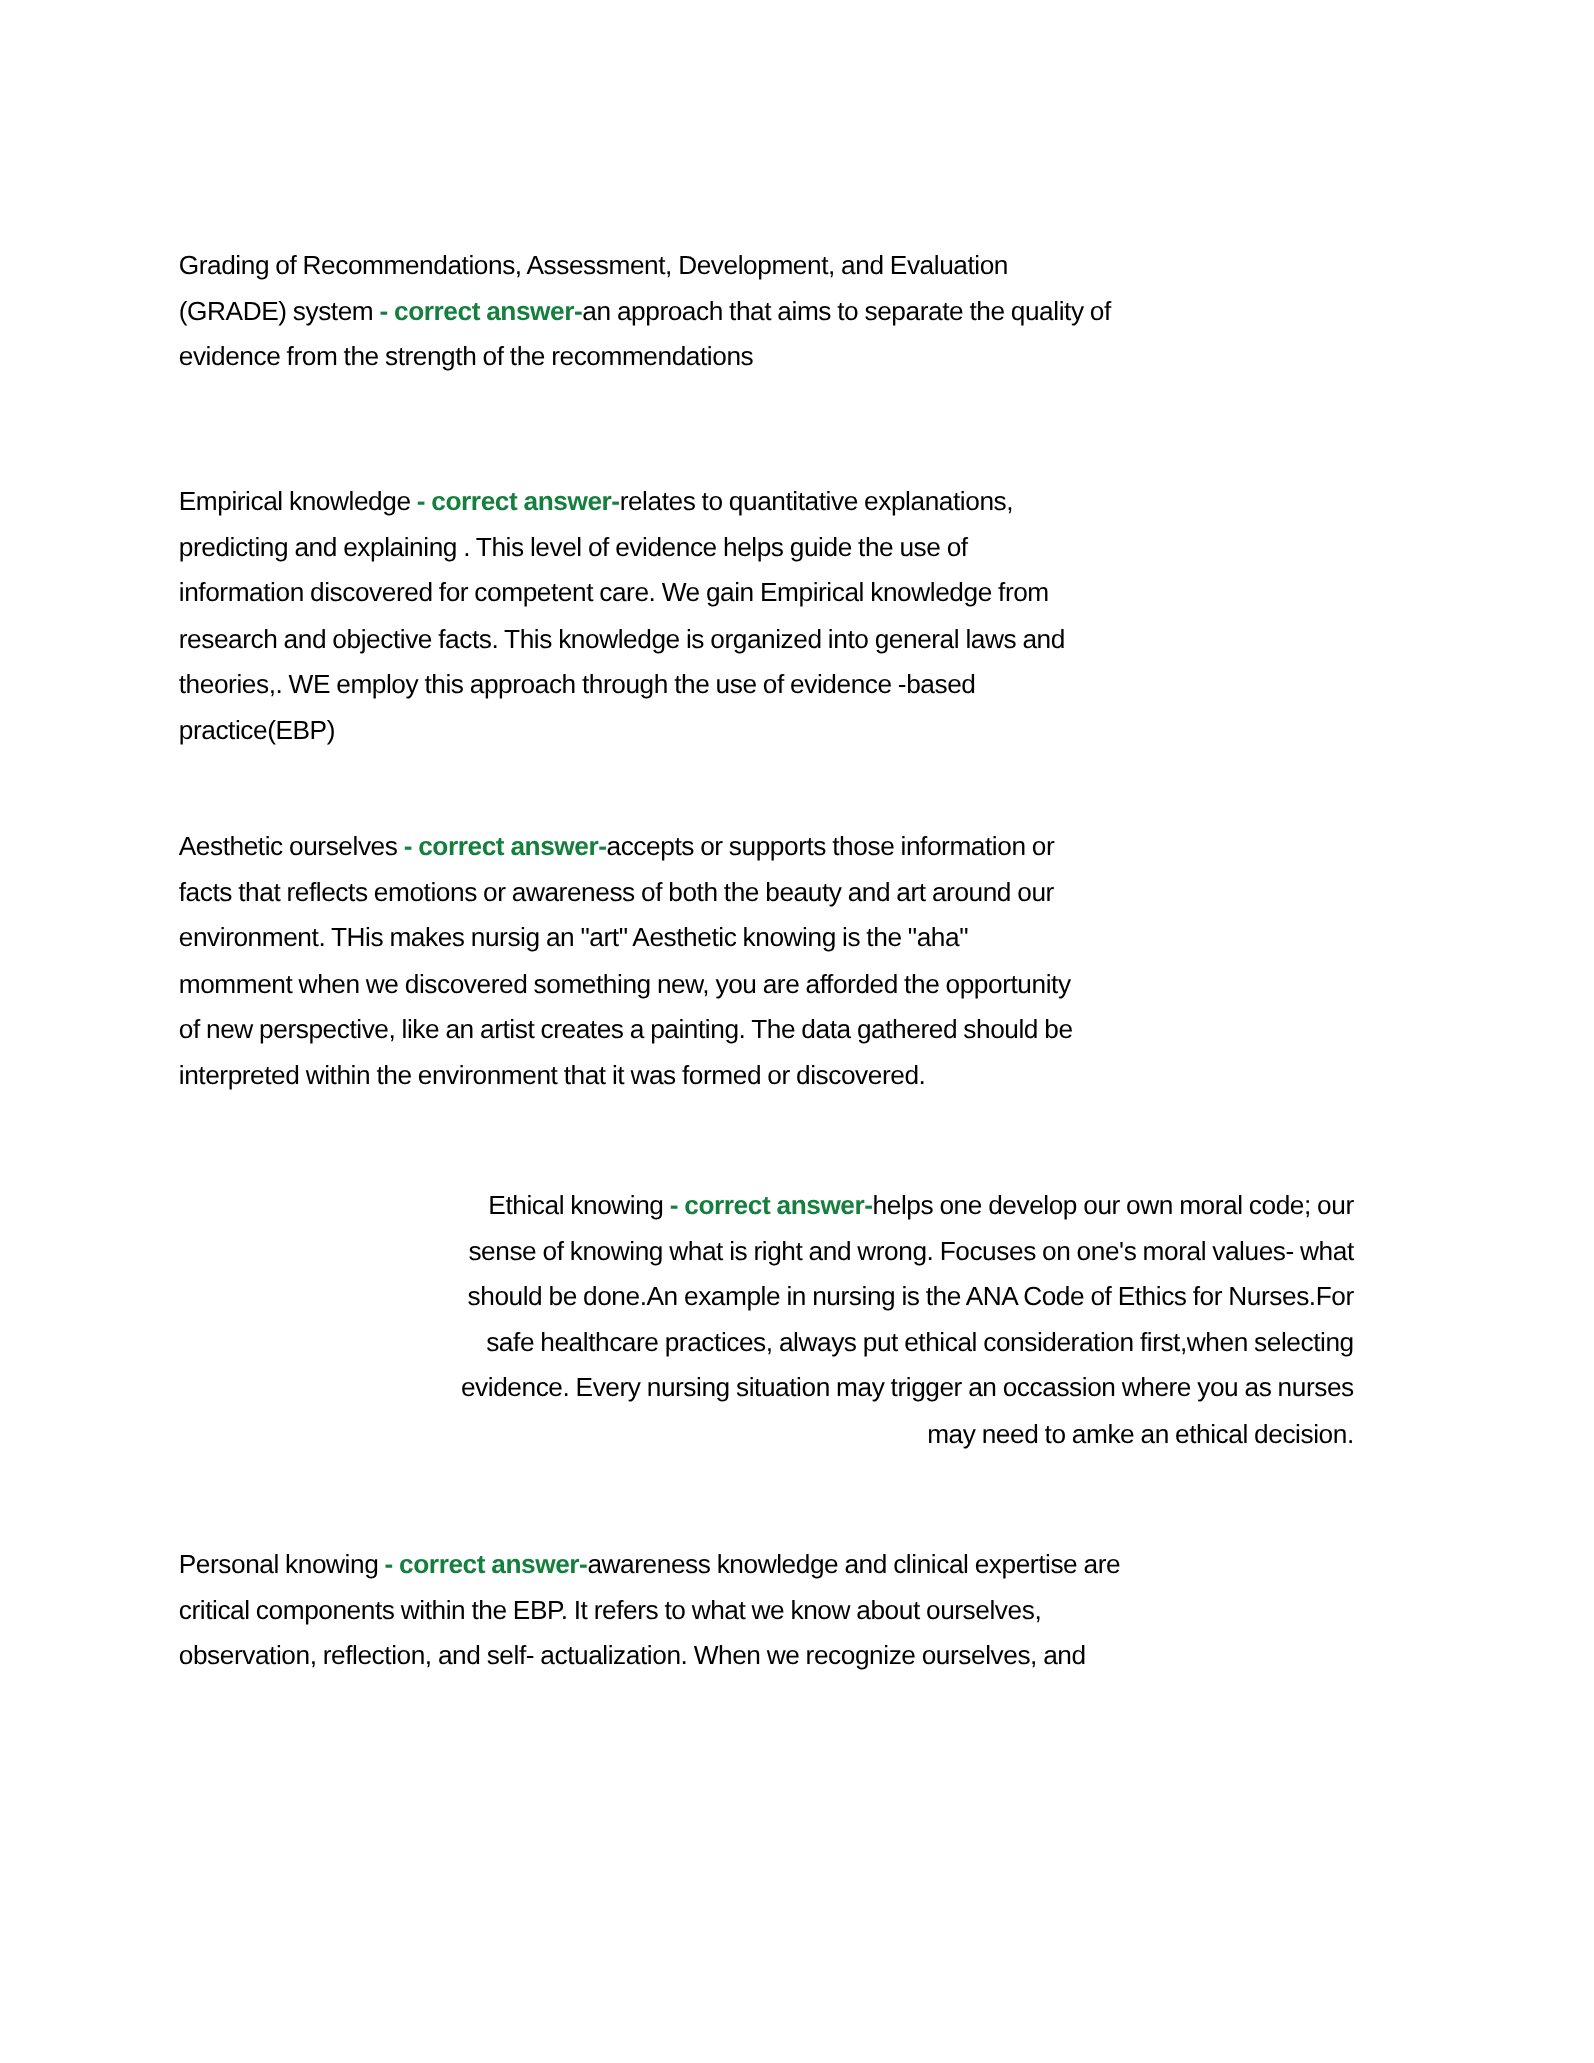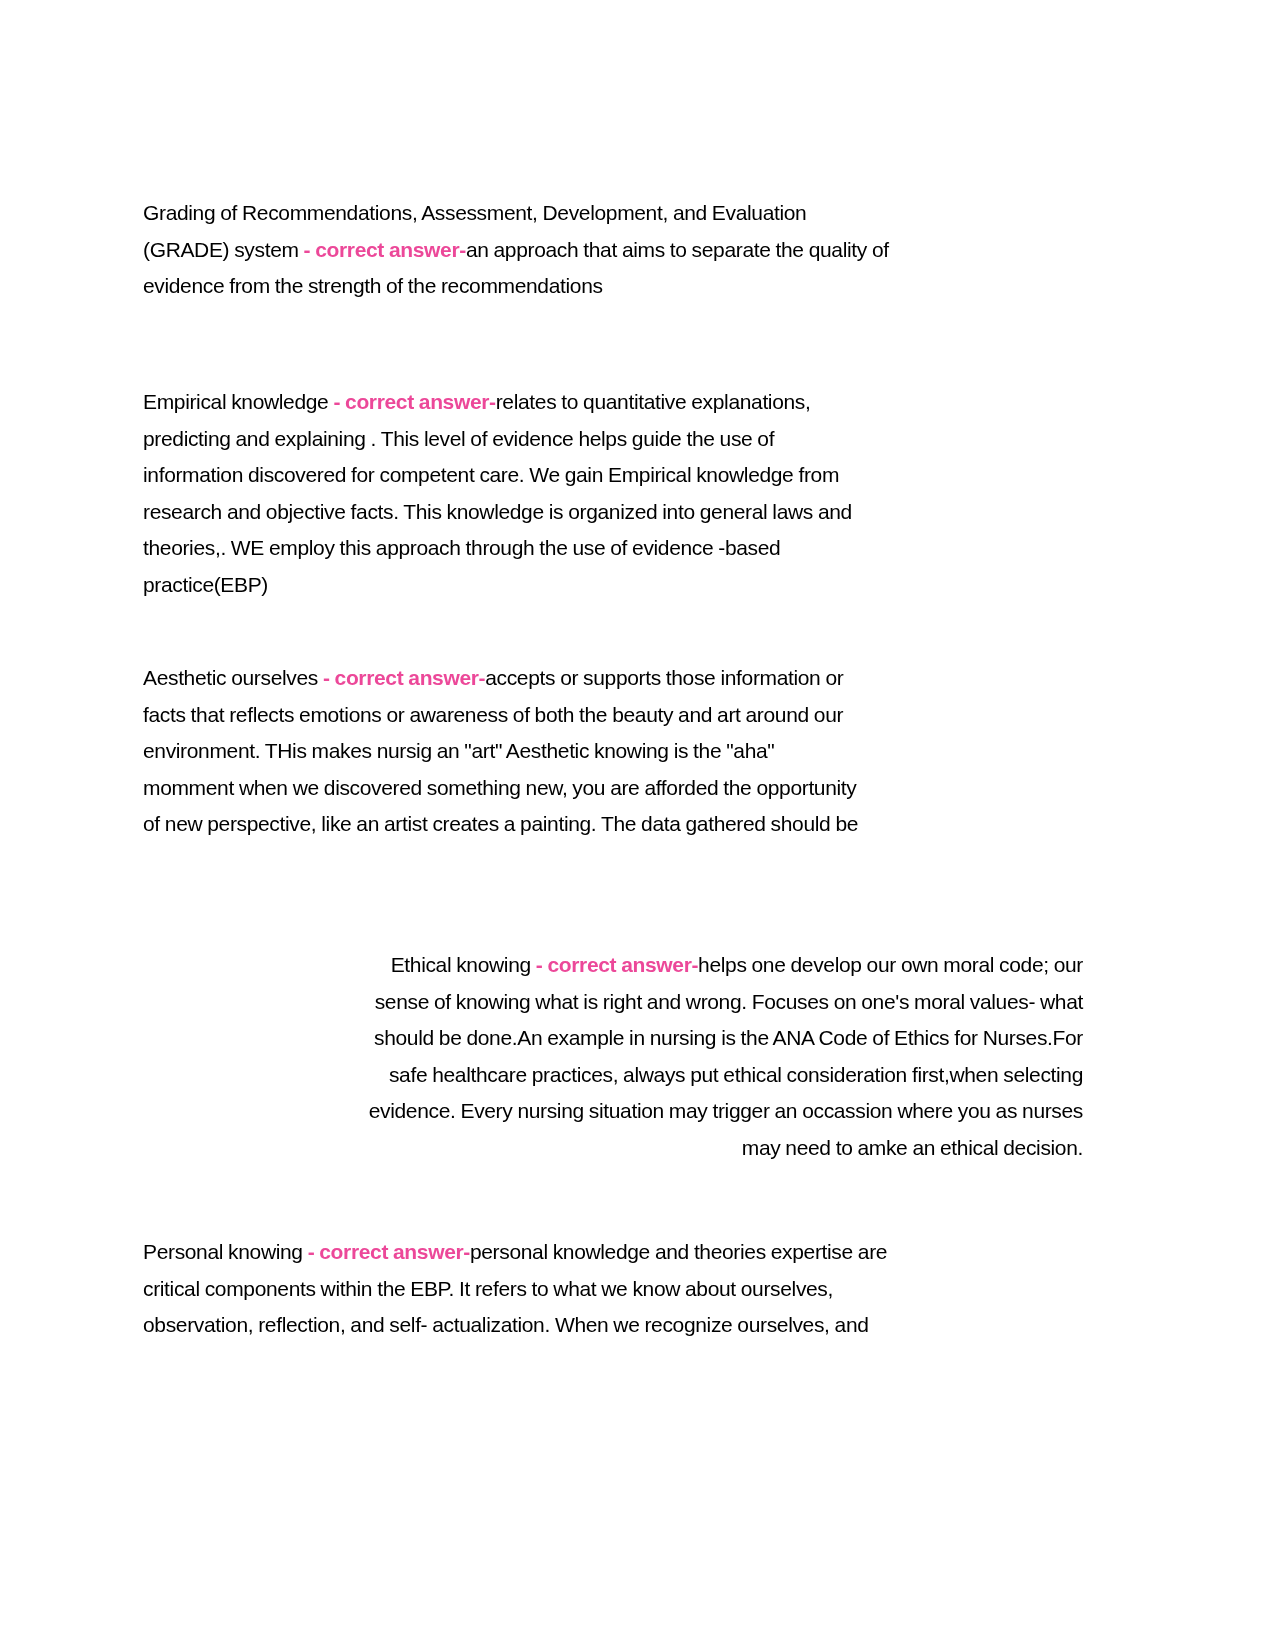--- a/index.html
+++ b/index.html
@@ -30,21 +30,21 @@
       font-size: 21px;
       line-height: 36.6px;
       letter-spacing: -0.35px;
       word-spacing: -0.5px;
     }
     .line {
       display: block;
       white-space: nowrap;
     }
     .sep {
-      color: #ec4899;
+      color: #15803d;
       font-weight: bold;
     }
   </style>
 </head>
 <body>
 
 <div class="page">
 
   <div class="entry" style="top:195px;">
     <span class="line"><span>Grading of Recommendations, Assessment, Development, and Evaluation</span></span>
@@ -60,30 +60,31 @@
     <span class="line">theories,. WE employ this approach through the use of evidence -based</span>
     <span class="line">practice(EBP)</span>
   </div>
 
   <div class="entry" style="top:660px;">
     <span class="line"><span>Aesthetic ourselves </span><span class="sep">- correct answer-</span><span>accepts or supports those information or</span></span>
     <span class="line">facts that reflects emotions or awareness of both the beauty and art around our</span>
     <span class="line">environment. THis makes nursig an "art" Aesthetic knowing is the "aha"</span>
     <span class="line">momment when we discovered something new, you are afforded the opportunity</span>
     <span class="line">of new perspective, like an artist creates a painting. The data gathered should be</span>
+    <span class="line">interpreted within the environment that it was formed or discovered.</span>
   </div>
 
   <div class="entry" style="top:947px;text-align:right;">
     <span class="line"><span>Ethical knowing </span><span class="sep">- correct answer-</span><span>helps one develop our own moral code; our</span></span>
     <span class="line">sense of knowing what is right and wrong. Focuses on one's moral values- what</span>
     <span class="line">should be done.An example in nursing is the ANA Code of Ethics for Nurses.For</span>
     <span class="line">safe healthcare practices, always put ethical consideration first,when selecting</span>
     <span class="line">evidence. Every nursing situation may trigger an occassion where you as nurses</span>
     <span class="line">may need to amke an ethical decision.</span>
   </div>
 
   <div class="entry" style="top:1234px;">
-    <span class="line"><span>Personal knowing </span><span class="sep">- correct answer-</span><span>personal knowledge and theories expertise are</span></span>
+    <span class="line"><span>Personal knowing </span><span class="sep">- correct answer-</span><span>awareness knowledge and clinical expertise are</span></span>
     <span class="line">critical components within the EBP. It refers to what we know about ourselves,</span>
     <span class="line">observation, reflection, and self- actualization. When we recognize ourselves, and</span>
   </div>
 
 </div>
 
 </body></html>

